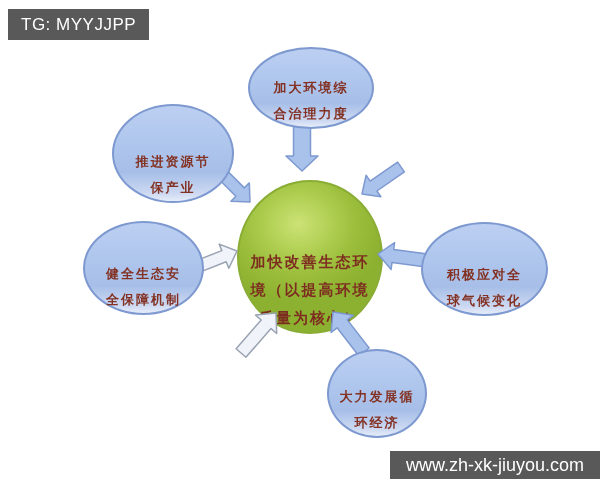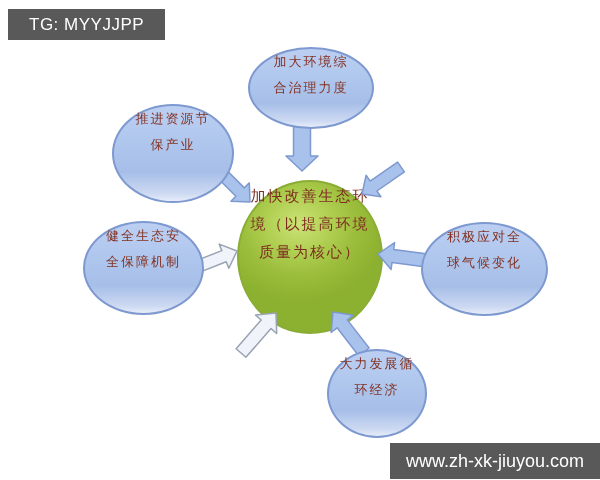--- a/index.html
+++ b/index.html
@@ -6,27 +6,27 @@
   .stage{
     position:relative;width:600px;height:480px;background:#ffffff;overflow:hidden;
     font-family:"Liberation Sans","DejaVu Sans",sans-serif;
   }
   
   .wm{
     position:absolute;background:#595959;color:#ffffff;
     display:flex;align-items:center;justify-content:center;
     white-space:nowrap;z-index:6;
   }
-  .wm-tl{left:8px;top:9px;height:31px;padding:0 21px;font-size:17px;letter-spacing:.5px;}
-  .wm-br{right:0;bottom:1px;height:36px;width:210px;font-size:18px;}
+  .wm-tl{left:8px;top:9px;height:31px;padding:0 13px;font-size:17px;letter-spacing:.5px;}
+  .wm-br{right:0;bottom:1px;height:28px;width:210px;font-size:18px;}
   
   .node{
     position:absolute;border-radius:50%;
-    display:flex;align-items:flex-start;justify-content:center;text-align:center;
-    font-weight:normal;color:#833122;
+    display:flex;align-items:flex-end;justify-content:center;text-align:center;
+    font-weight:bold;color:#833122;
   }
   .sat{
     background:linear-gradient(180deg,#bccff2 0%,#adc5ec 45%,#a7bfe8 70%,#cdd9f2 92%,#e6edf9 100%);
     border:2px solid #7d99d0;
     font-size:13px;line-height:26px;letter-spacing:2px;
     z-index:3;
   }
   .n-top        {left:248px;top:47px; width:122px;height:78px;}
   .n-topleft    {left:112px;top:104px;width:118px;height:95px;}
   .n-topright   {left:390px;top:99px; width:114px;height:89px;}

